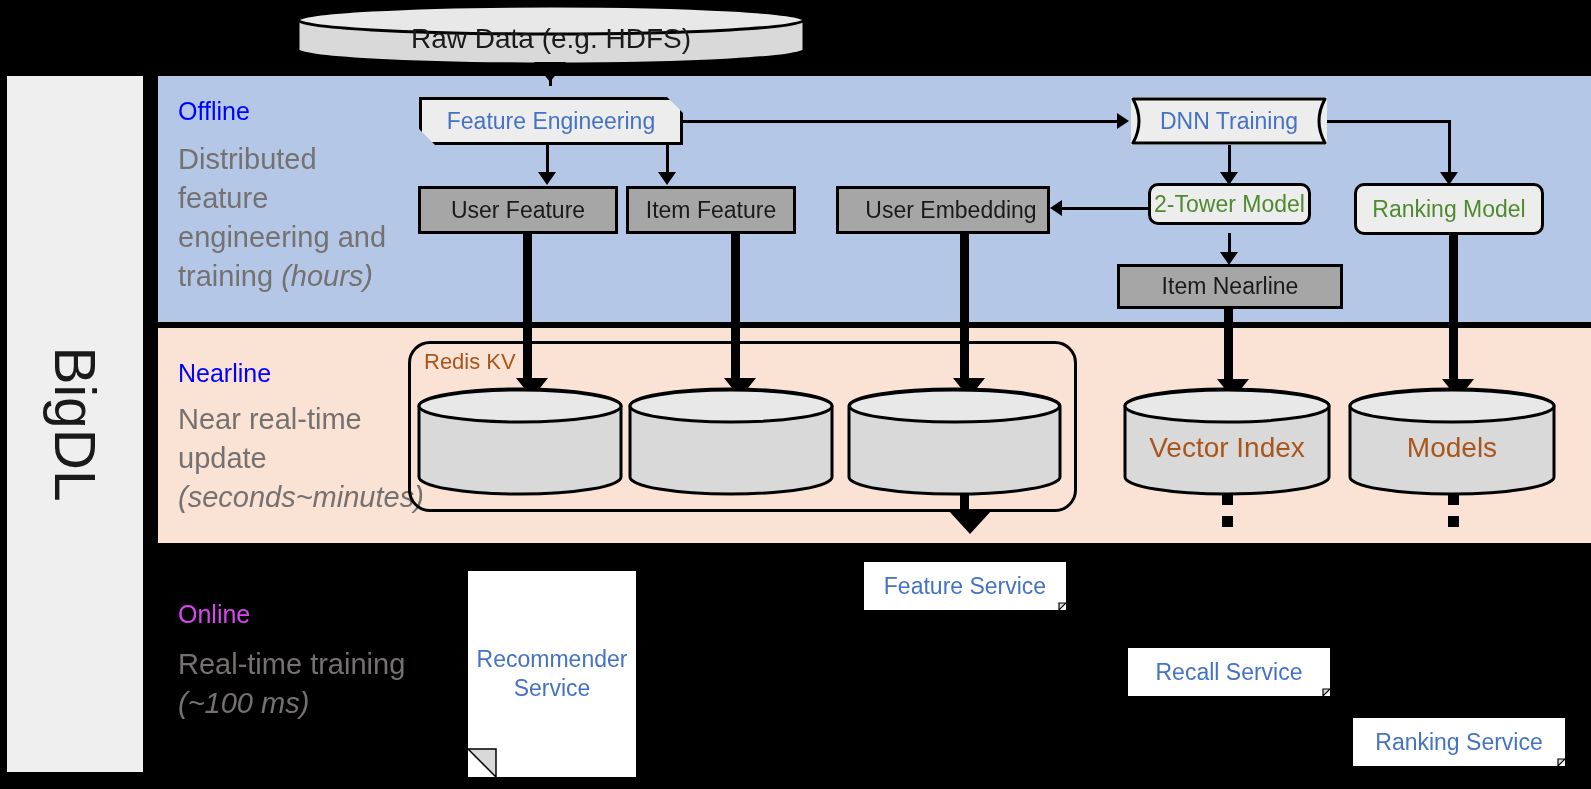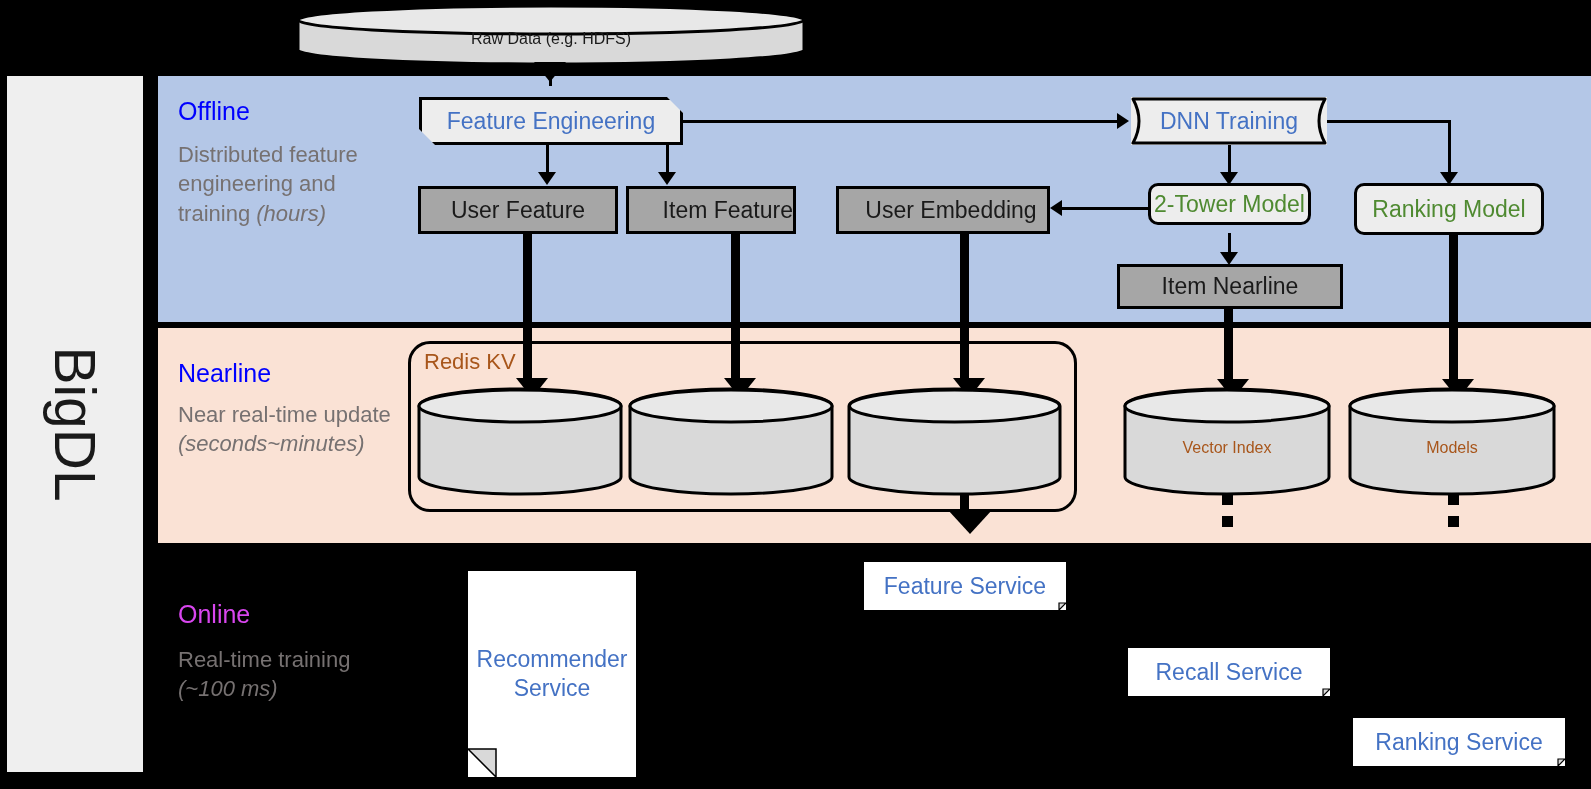--- a/index.html
+++ b/index.html
@@ -16,21 +16,21 @@
   #sidebar{position:absolute;left:7px;top:76px;width:136px;height:696px;background:#efefef;}
   #sidebar-label{
     position:absolute;left:50%;top:50%;
     transform:translate(-50%,-50%) rotate(90deg);
     white-space:nowrap;font-size:57px;color:#1a1a1a;letter-spacing:0px;
     font-family:"Liberation Sans", sans-serif;
   }
 
   
   .band-title{position:absolute;font-size:25px;color:#0000ff;font-weight:normal;}
-  .band-desc{position:absolute;font-size:22px;color:#767171;line-height:1.34;width:235px;}
+  .band-desc{position:absolute;font-size:29px;color:#767171;line-height:1.34;width:235px;}
   .band-desc i{font-style:italic;}
   #t-offline{left:178px;top:97px;}
   #d-offline{left:178px;top:140px;}
   #t-nearline{left:178px;top:359px;}
   #d-nearline{left:178px;top:400px;}
   #t-online{left:178px;top:600px;}
   #d-online{left:178px;top:645px;}
   #d-online, #t-online{color:#767171;}
   #t-online{color:#d946ef;}
 
@@ -52,21 +52,21 @@
   
   #n-dnn-training{
     background:#ededed;font-size:23px;color:#4472c4;
   }
 
   
   .cyl{position:absolute;}
   .cyl svg{display:block;overflow:visible;}
   .cyl .cyl-label{
     position:absolute;left:0;right:0;top:50%;transform:translateY(-50%);
-    text-align:center;font-size:16px;color:#1a1a1a;pointer-events:none;
+    text-align:center;font-size:28px;color:#1a1a1a;pointer-events:none;
   }
   .cyl .cyl-label.brown{color:#a8561b;}
 
   
   #redis-group{
     position:absolute;left:408px;top:341px;width:663px;height:165px;
     border:3px solid #000;border-radius:22px;background:transparent;
   }
   #redis-label{position:absolute;left:424px;top:349px;font-size:22px;color:#a8561b;}
 
@@ -159,21 +159,21 @@
   <div class="conn vline" style="left:1228px;top:145px;height:32px;"></div>
   <div class="arrowdown" style="left:1220px;top:172px;"></div>
 
   <div class="conn hline" style="left:1327px;top:120px;width:124px;"></div>
   <div class="conn vline" style="left:1448px;top:120px;height:57px;"></div>
   <div class="arrowdown" style="left:1440px;top:172px;"></div>
 
   <div class="node greybox" style="left:418px;top:186px;width:200px;height:48px;">
     <span>User Feature</span>
   </div>
-  <div class="node greybox" style="left:626px;top:186px;width:170px;height:48px;justify-content:flex-end;">
+  <div class="node greybox" style="left:626px;top:186px;width:170px;height:48px;">
     <span>Item Feature</span>
   </div>
   <div class="node greybox" style="left:836px;top:186px;width:214px;height:48px;padding-left:16px;">
     <span>User Embedding</span>
   </div>
 
   <div class="node modelbox" style="left:1148px;top:183px;width:163px;height:42px;">
     <span>2-Tower Model</span>
   </div>
   <div class="node modelbox" style="left:1354px;top:183px;width:190px;height:52px;">

